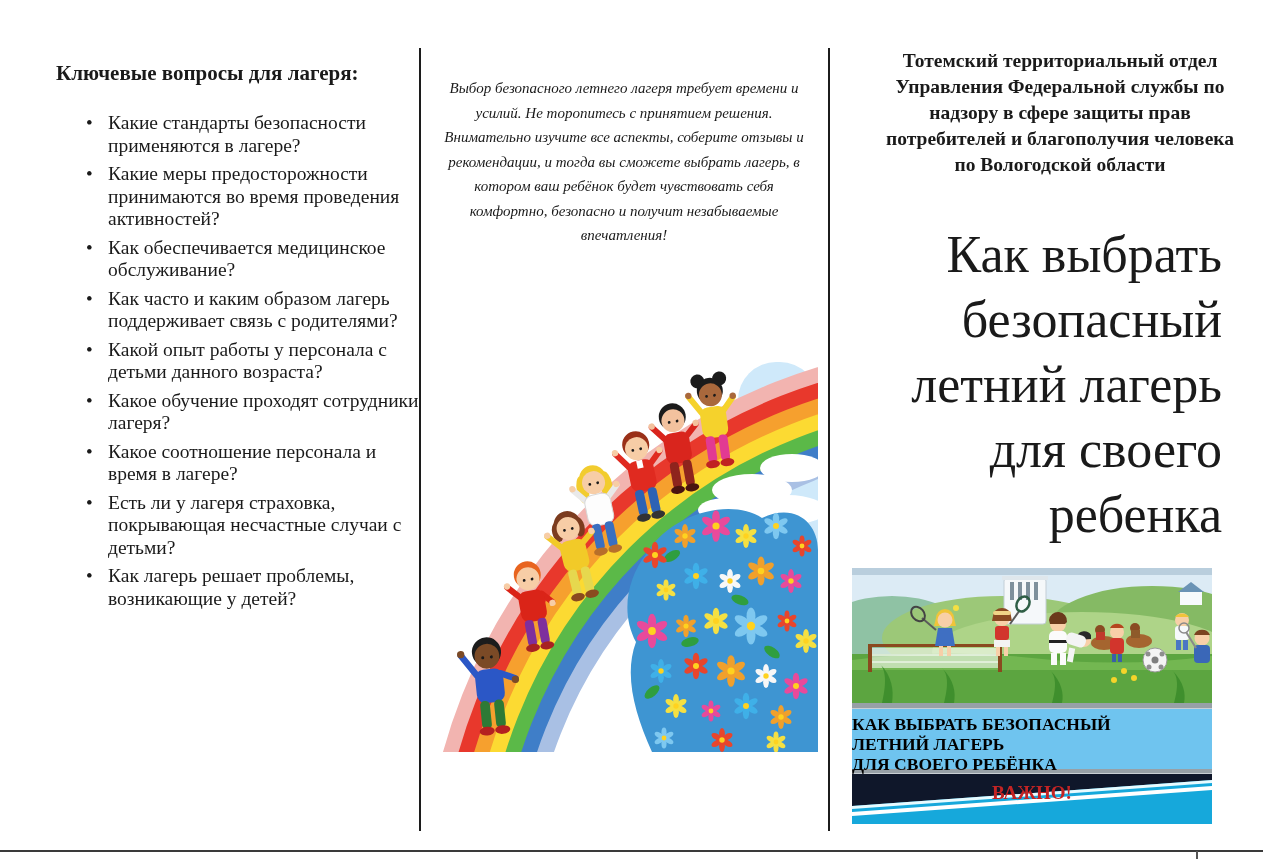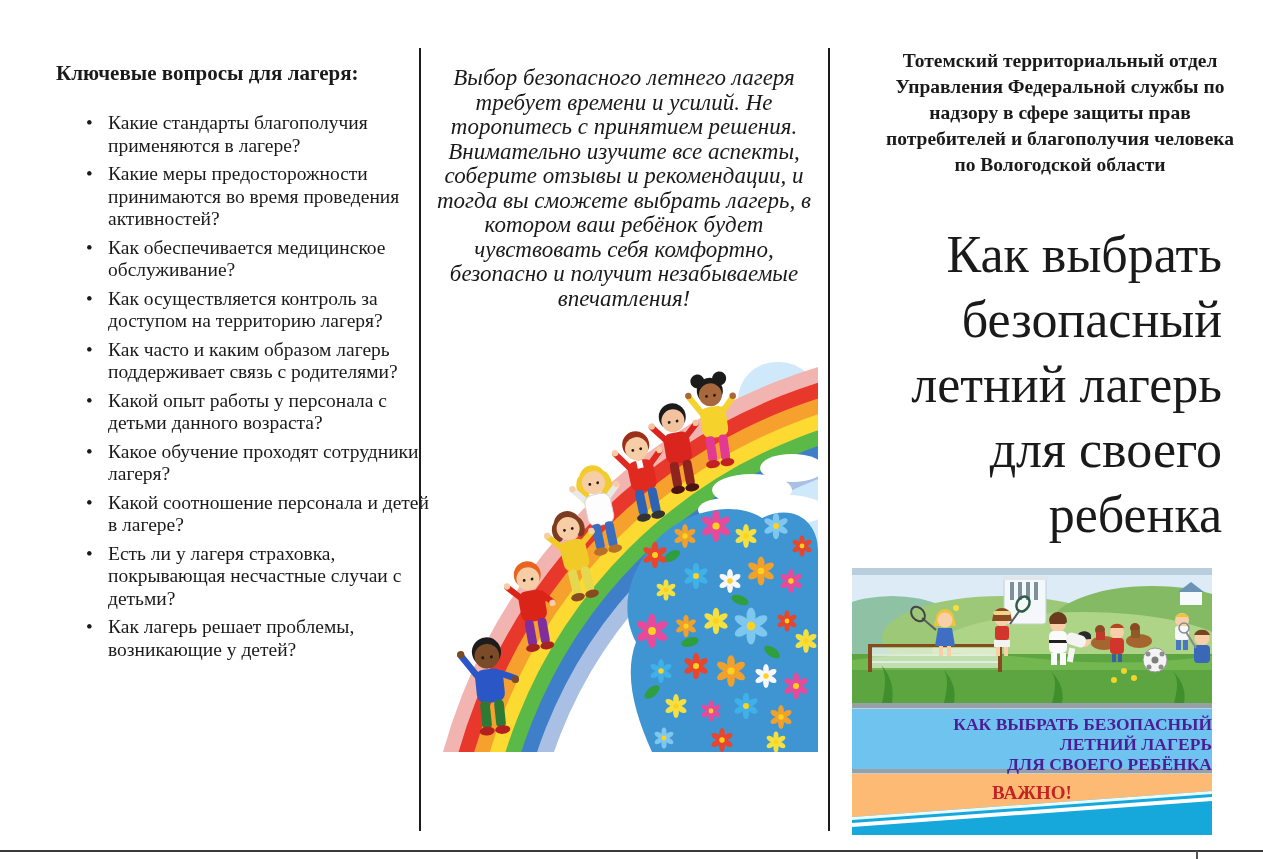--- a/index.html
+++ b/index.html
@@ -20,71 +20,70 @@
   .questions li{
     position:relative;padding-left:24px;margin:0 0 6px 0;
     font-size:19.5px;line-height:22.5px;
   }
   .questions li::before{
     content:"\2022";position:absolute;left:2px;top:0;font-size:19px;color:#1a1a1a;
   }
   
   .mid-panel{position:absolute;left:430px;top:62px;width:388px;}
   .mid-intro{
-    font-style:italic;font-size:23px;line-height:24.5px;text-align:center;margin:4px;
+    font-style:italic;font-size:15px;line-height:24.5px;text-align:center;margin:14px;
   }
   .mid-illustration{position:absolute;left:440px;top:340px;width:378px;height:412px;}
   .mid-illustration svg{display:block;width:100%;height:100%;}
   
   .org-header{
     position:absolute;left:852px;top:48px;width:360px;
     font-weight:bold;font-size:19.5px;line-height:26px;text-align:center;margin-left:28px;
   }
   .main-title{
     position:absolute;left:846px;top:218px;width:372px;
     font-size:52px;line-height:65px;text-align:right;font-weight:normal;margin:4px;
   }
   .main-title span{display:block;}
   
   .promo-card{position:absolute;left:852px;top:568px;width:360px;height:262px;}
   .scene{width:360px;height:135px;}
   .scene svg{display:block;width:100%;height:100%;}
   .strip{height:6px;background:#97a0a6;border-bottom:1px solid #c9cfd4;box-sizing:border-box;}
   .strip2{height:5px;background:#97a0a6;}
   .caption-band{
-    height:60px;background:#6fc4ef;color:#4c1d95;text-align:right;
+    height:60px;background:#6fc4ef;color:#000000;text-align:left;
     font-weight:bold;font-size:17.5px;line-height:20px;padding-top:5px;box-sizing:content-box;
   }
   .caption-band{height:55px;}
   .important-band{
-    position:relative;height:61px;background:#fdba74;text-align:center;
+    position:relative;height:50px;background:#0f172a;text-align:center;
   }
   .important-label{
     position:relative;z-index:2;display:inline-block;margin-top:8px;
     color:#c32424;font-weight:bold;font-size:19px;line-height:22px;
   }
   .stripes{position:absolute;left:0;bottom:0;width:360px;height:44px;z-index:1;}
   .stripes svg{display:block;width:100%;height:100%;}
 </style>
 </head>
 <body>
 
 <div class="page">
 
   <div class="left-panel">
     <h2 class="left-heading">Ключевые вопросы для лагеря:</h2>
     <ul class="questions">
-      <li>Какие стандарты благополучия применяются в лагере?</li>
+      <li>Какие стандарты безопасности применяются в лагере?</li>
       <li>Какие меры предосторожности принимаются во время проведения активностей?</li>
       <li>Как обеспечивается медицинское обслуживание?</li>
-      <li>Как осуществляется контроль за доступом на территорию лагеря?</li>
       <li>Как часто и каким образом лагерь поддерживает связь с родителями?</li>
       <li>Какой опыт работы у персонала с детьми данного возраста?</li>
       <li>Какое обучение проходят сотрудники лагеря?</li>
-      <li>Какой соотношение персонала и детей в лагере?</li>
+      <li>Какое соотношение персонала и время в лагере?</li>
       <li>Есть ли у лагеря страховка, покрывающая несчастные случаи с детьми?</li>
       <li>Как лагерь решает проблемы, возникающие у детей?</li>
     </ul>
   </div>
 
   <div class="divider divider-left"></div>
   <div class="divider divider-right"></div>
 
   <div class="mid-panel">
     <p class="mid-intro">Выбор безопасного летнего лагеря требует времени и усилий. Не торопитесь с принятием решения. Внимательно изучите все аспекты, соберите отзывы и рекомендации, и тогда вы сможете выбрать лагерь, в котором ваш ребёнок будет чувствовать себя комфортно, безопасно и получит незабываемые впечатления!</p>

